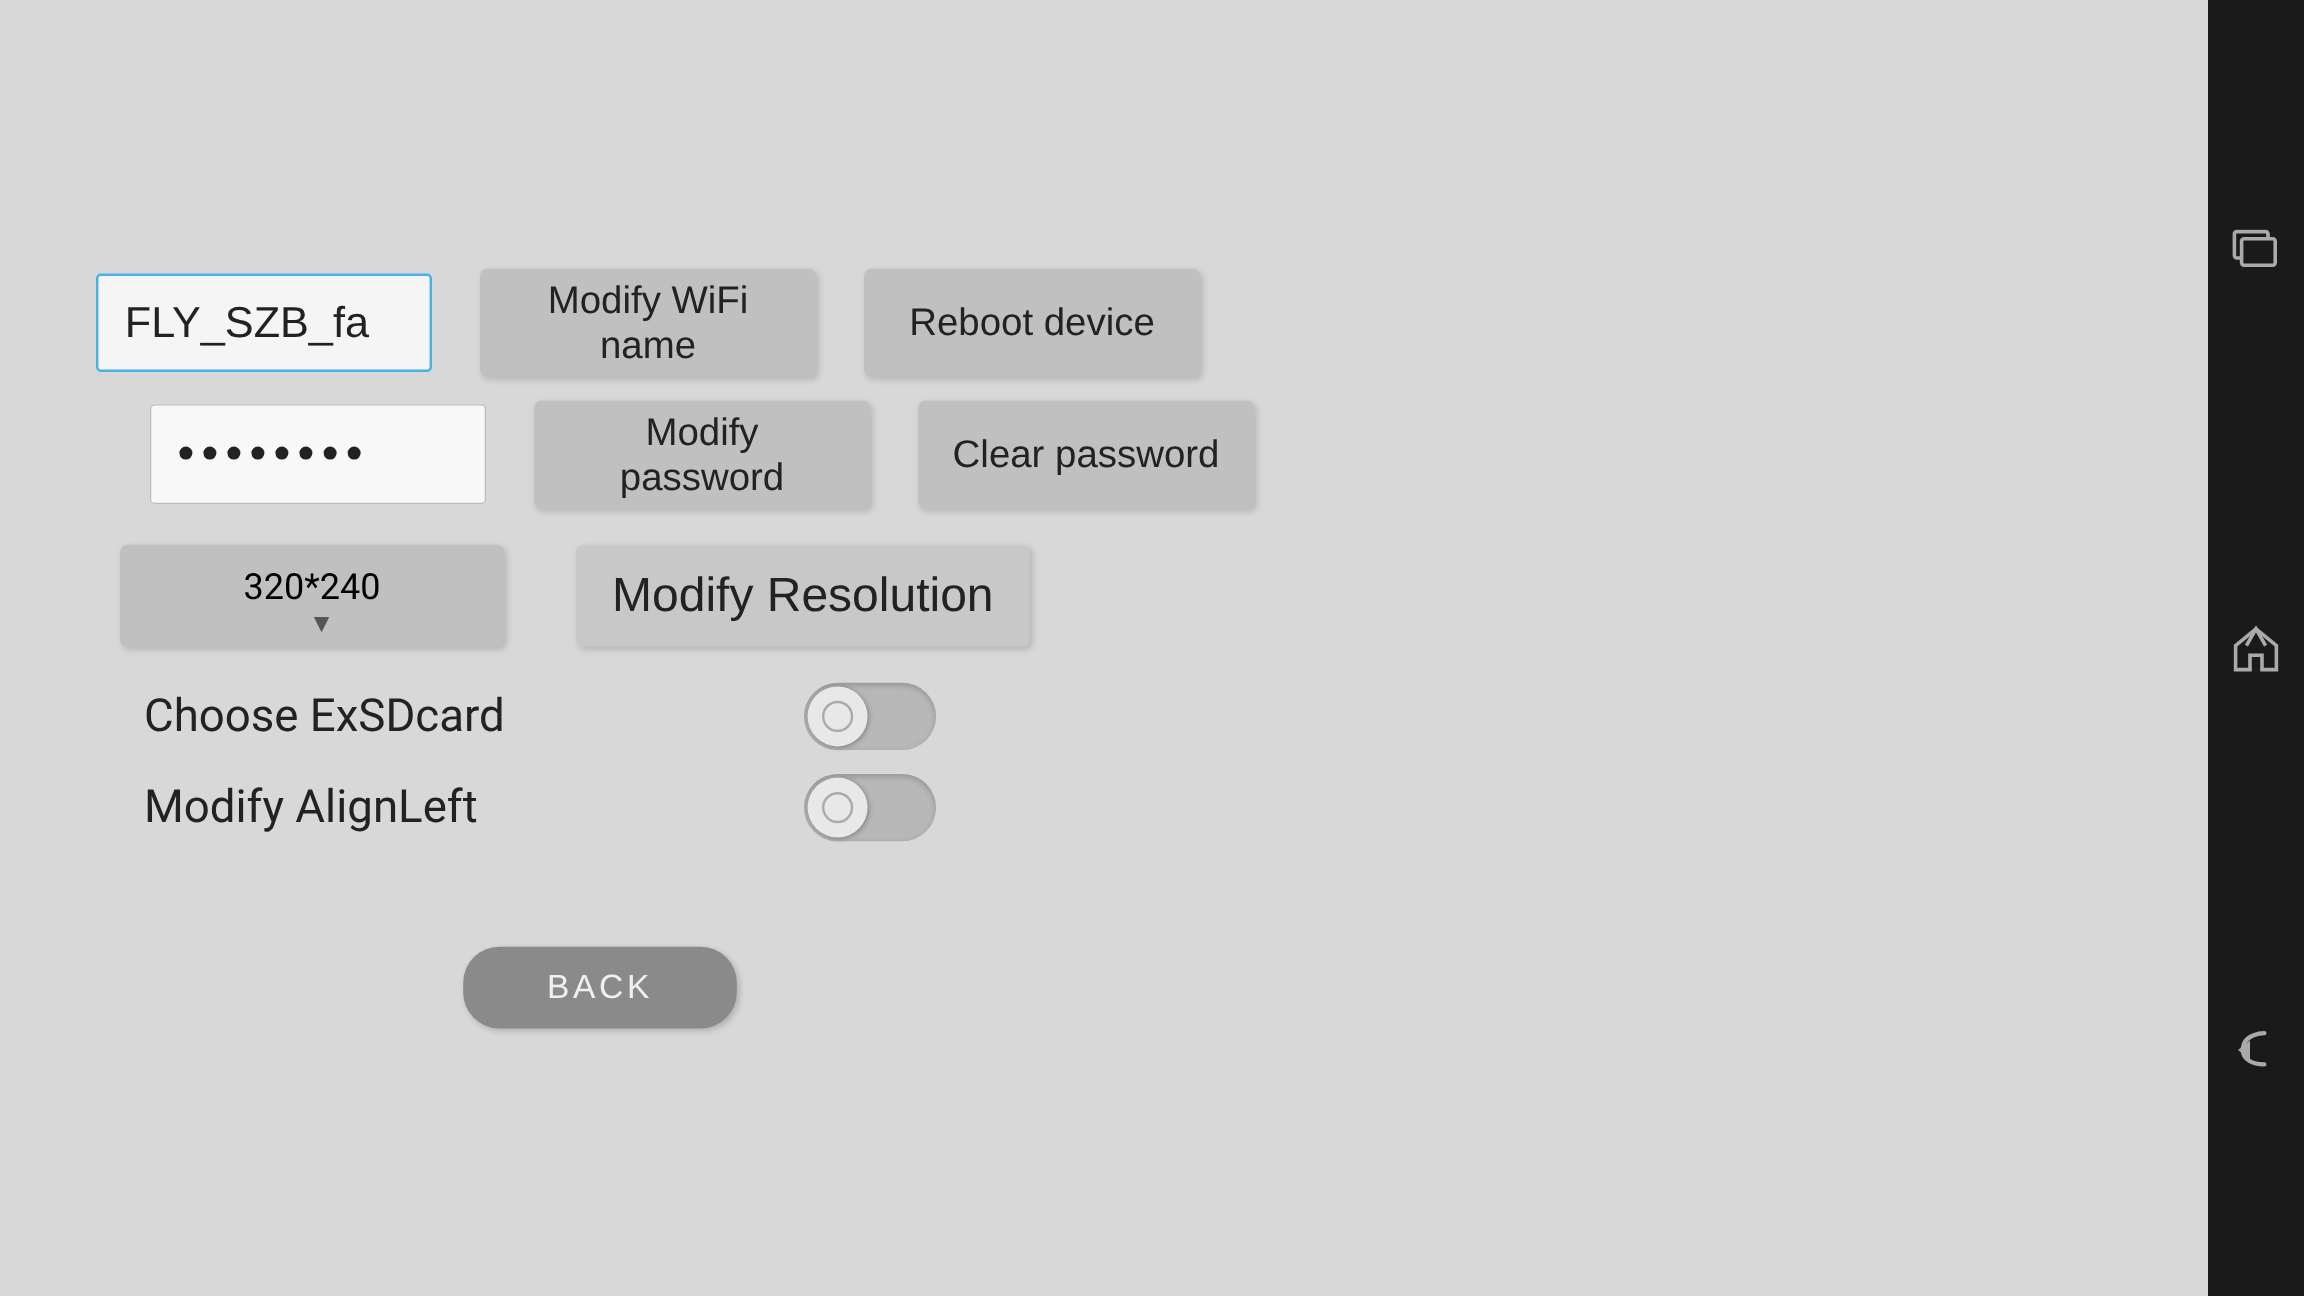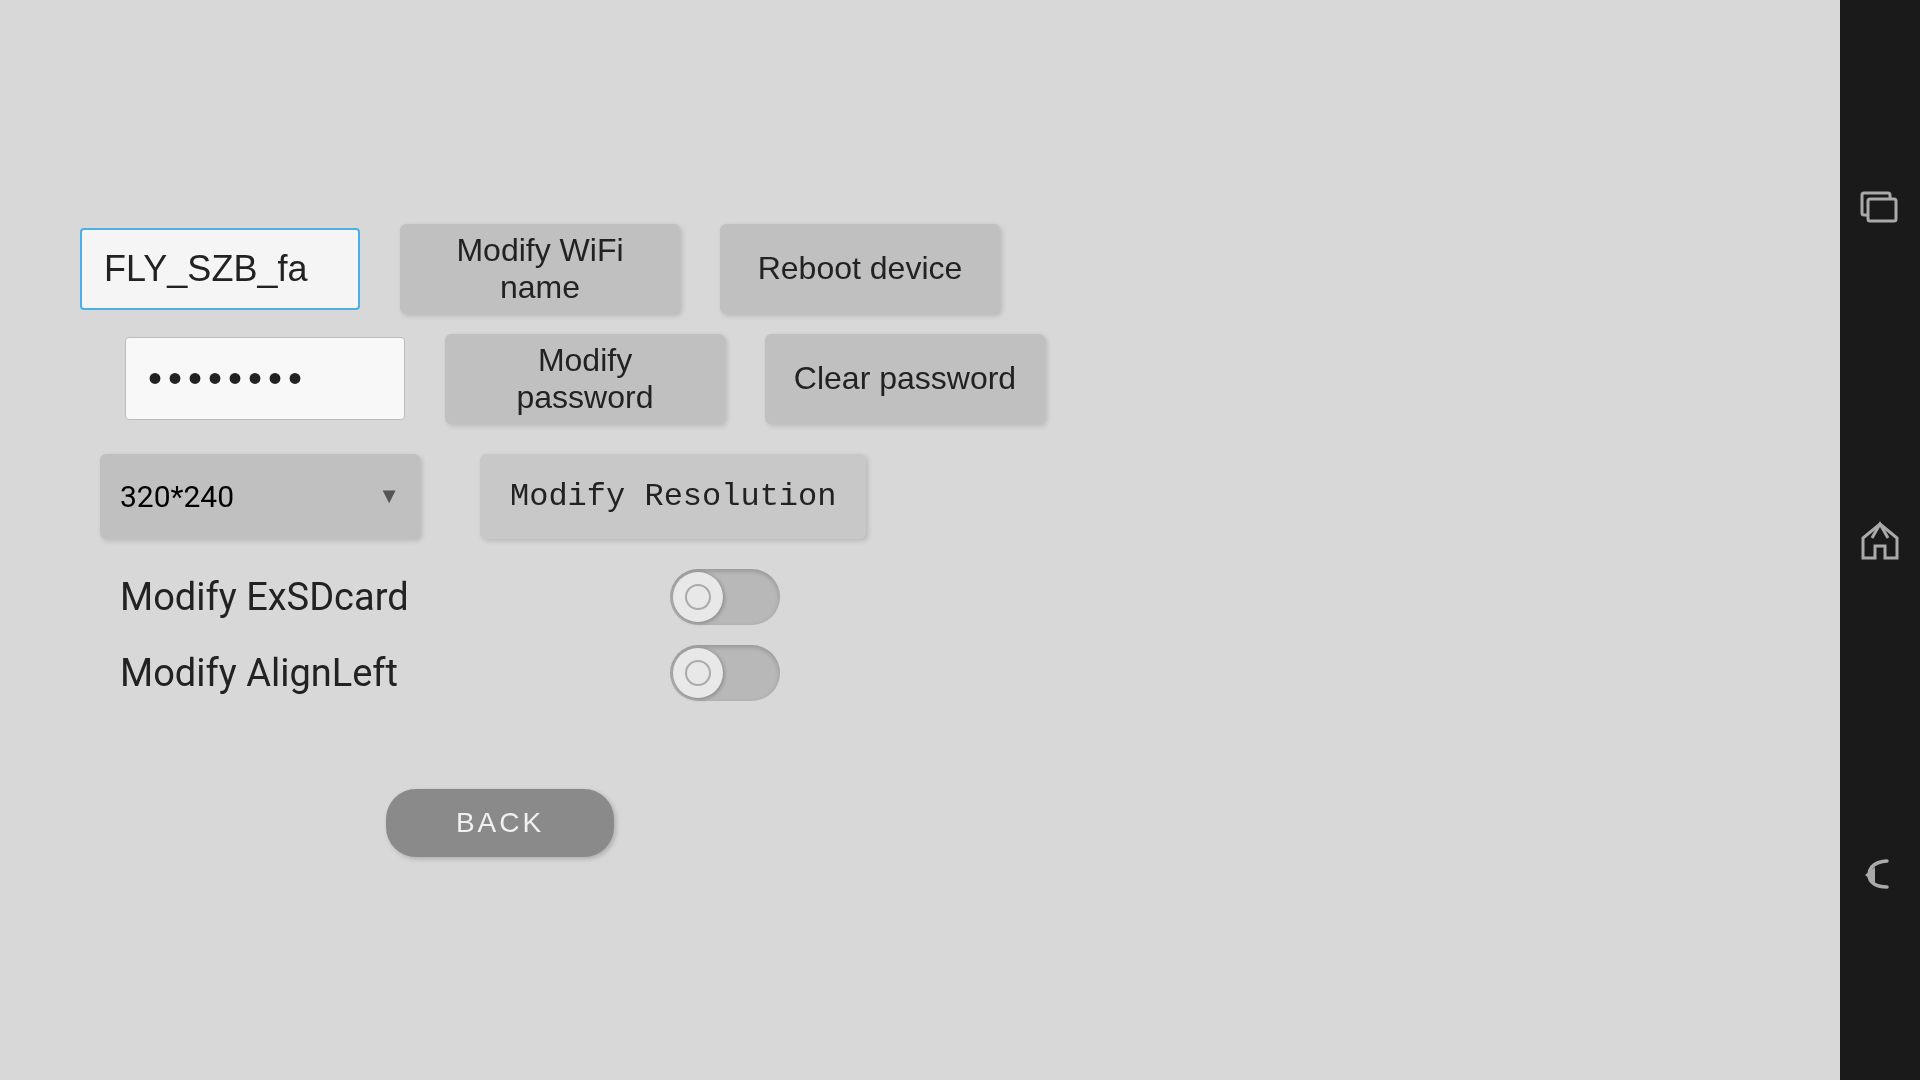--- a/index.html
+++ b/index.html
@@ -93,43 +93,43 @@
       background: #c0c0c0;
       border: none;
       border-radius: 6px;
       padding: 18px 20px;
       font-size: 30px;
       cursor: pointer;
       box-shadow: 2px 2px 5px rgba(0,0,0,0.15);
       width: 320px;
       height: 85px;
       justify-content: space-between;
+      flex-direction: column;
     }
 
     .resolution-dropdown .dropdown-arrow {
       color: #555;
       font-size: 22px;
       margin-left: 16px;
     }
 
     .modify-resolution-btn {
       background: #c8c8c8;
       border: none;
       border-radius: 6px;
-      font-size: 32px;
+      font-size: 40px;
       color: #222;
       cursor: pointer;
       padding: 22px 30px;
       text-align: center;
       box-shadow: 2px 2px 5px rgba(0,0,0,0.15);
       height: 85px;
       display: flex;
       align-items: center;
       justify-content: center;
-      font-family: Liberation Mono, monospace;
     }
 
     .toggle-label {
       font-size: 38px;
       color: #222;
       margin-left: 20px;
     }
 
     .toggle-switch {
       width: 110px;
@@ -267,21 +267,21 @@
       <div class="resolution-dropdown">
         <span>320*240</span>
         <span class="dropdown-arrow">▼</span>
       </div>
       <button class="modify-resolution-btn">
         <span>Modify Resolution</span>
       </button>
     </div>
 
     <div class="row4">
-      <span class="toggle-label">Modify ExSDcard</span>
+      <span class="toggle-label">Choose ExSDcard</span>
       <div class="toggle-switch">
         <div class="toggle-knob"></div>
       </div>
     </div>
 
     <div class="row5">
       <span class="toggle-label">Modify AlignLeft</span>
       <div class="toggle-switch">
         <div class="toggle-knob"></div>
       </div>

